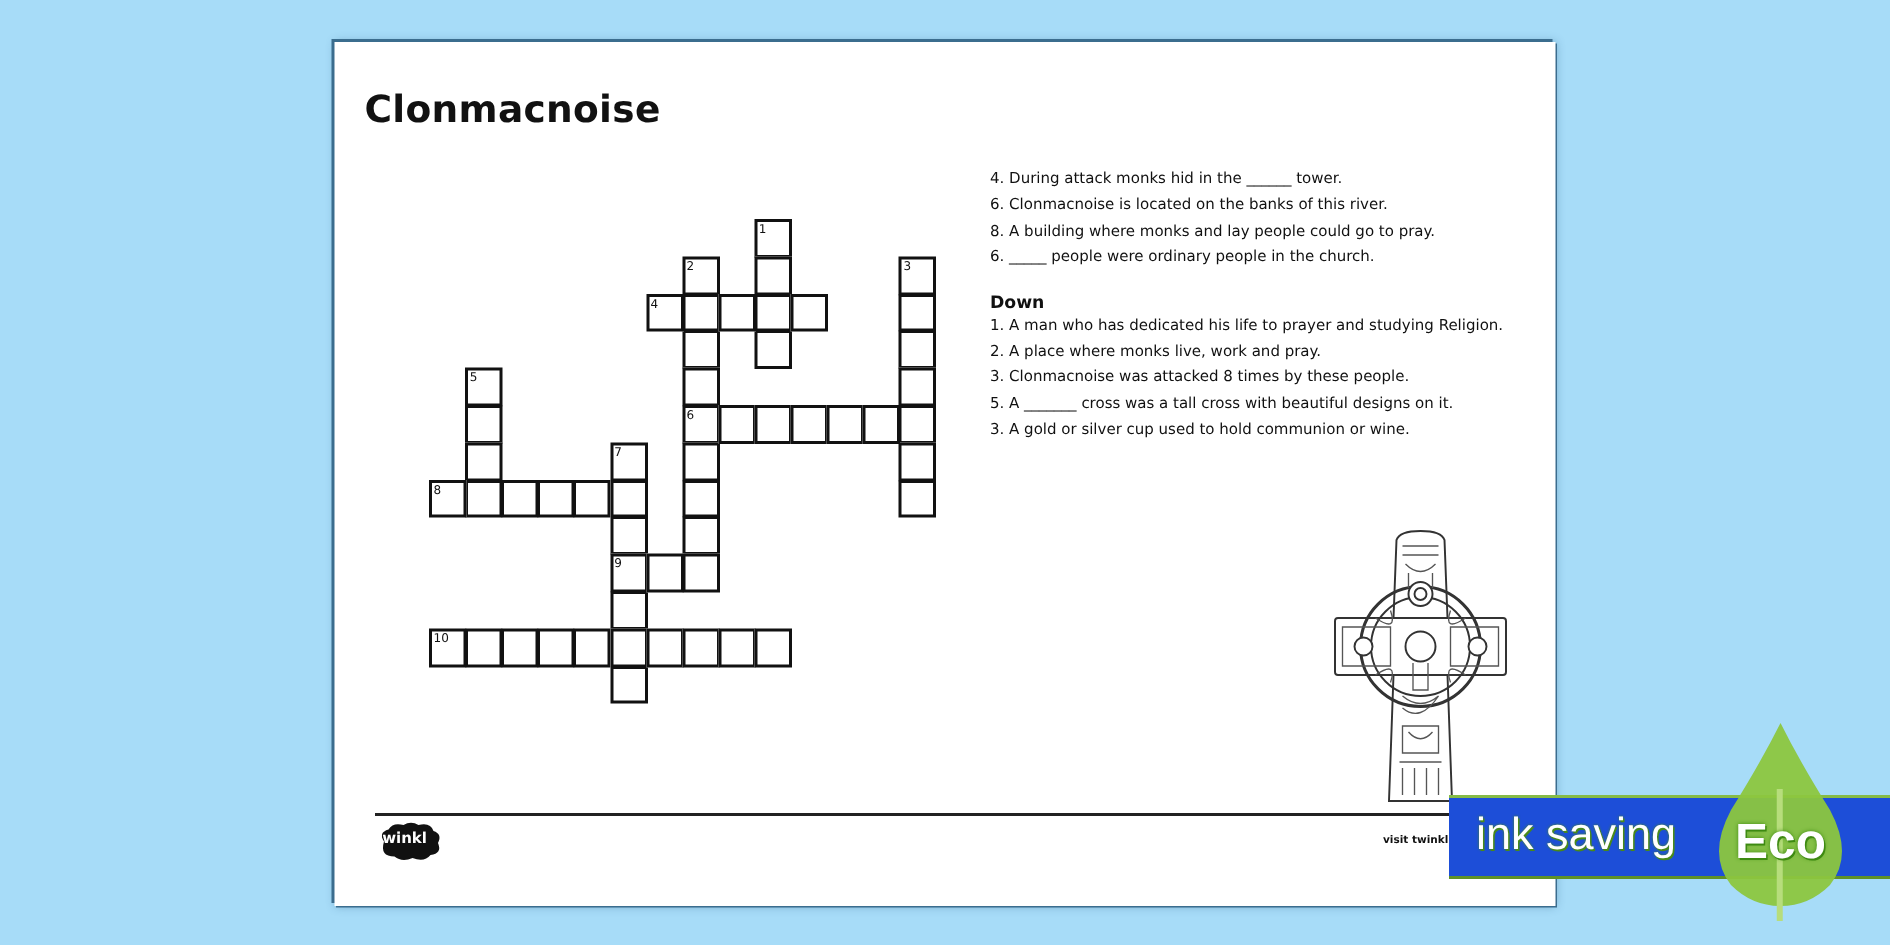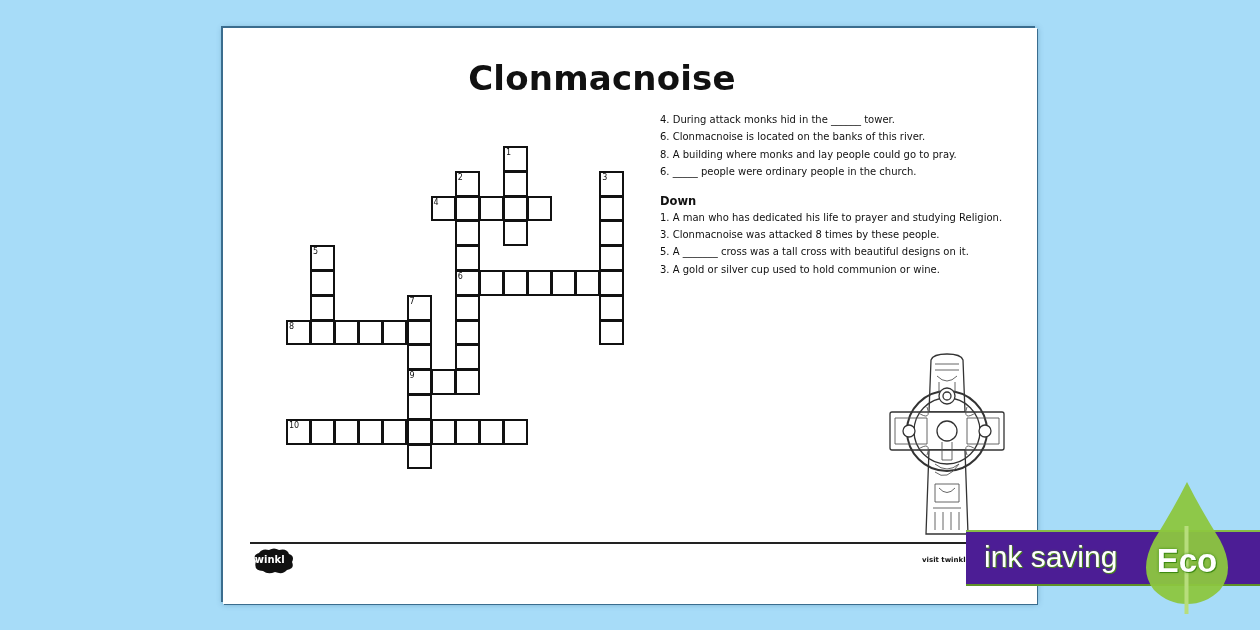--- a/index.html
+++ b/index.html
@@ -7,23 +7,24 @@
     width:1260px; height:630px; overflow:hidden; position:relative;
     background:#a7dcf8;
     font-family:"DejaVu Sans", sans-serif;
   }
   .page {
     position:absolute; left:223px; top:28px; width:814px; height:576px;
     background:#ffffff;
     box-shadow:-2px -2px 0 #3b6d8e, 1px 1px 0 #3b6d8e, 0 0 6px rgba(40,90,130,0.45);
   }
   .title {
-    position:absolute; left:0; top:30px; width:758px; text-align:center;
-    font-family:"DejaVu Sans", sans-serif; font-weight:bold; font-size:34px; color:#111;
+    position:absolute; left:0; top:30px; width:758px; text-align:left;
+    font-family:"DejaVu Sans", sans-serif; font-weight:bold; font-size:25px; color:#111;
     letter-spacing:0.2px;
+    padding-left:20px;
   }
   .grid { position:absolute; left:0; top:0; width:814px; height:576px; }
   .cell {
     position:absolute; box-sizing:border-box; width:25.1px; height:25.8px;
     border:2px solid #111; background:#fff;
   }
   .cell .num {
     position:absolute; left:1px; top:0px; font-size:8px; line-height:9px; color:#111;
     font-family:"DejaVu Sans", sans-serif;
   }
@@ -47,21 +48,21 @@
   .logo-text {
     position:absolute; left:0; top:7px; width:46px; text-align:left;
     color:#fff; font-weight:bold; font-size:10px; font-family:"DejaVu Sans", sans-serif;
   }
   .visit {
     position:absolute; left:699px; top:528px; font-size:7px; font-weight:bold; color:#111;
     white-space:nowrap;
   }
   .eco-banner {
     position:absolute; left:966px; top:530px; width:294px; height:56px;
-    background:#4c1d95; border-top:2px solid #86bb46; border-bottom:2px solid #5f9128;
+    background:#1d4ed8; border-top:2px solid #86bb46; border-bottom:2px solid #5f9128;
     box-sizing:border-box;
   }
   .eco-banner .ink {
     position:absolute; left:18px; top:8px; font-size:30px; color:#fff;
     font-family:"Liberation Sans", sans-serif;
     text-shadow:0 0 2px #4a8a1a, 1px 1px 0 #4a8a1a;
   }
   .leaf { position:absolute; left:1140px; top:478px; }
   .leaf .eco {
     position:absolute; left:14px; top:64px; width:66px; text-align:center;
@@ -158,20 +159,21 @@
         <li>4. During attack monks hid in the ______ tower.</li>
         <li>6. Clonmacnoise is located on the banks of this river.</li>
         <li>8. A building where monks and lay people could go to pray.</li>
         <li>6. _____ people were ordinary people in the church.</li>
       </ul>
     </div>
     <div class="down">
       <h3>Down</h3>
       <ul>
         <li>1. A man who has dedicated his life to prayer and studying Religion.</li>
+        <li>2. A place where monks live, work and pray.</li>
         <li>3. Clonmacnoise was attacked 8 times by these people.</li>
         <li>5. A _______ cross was a tall cross with beautiful designs on it.</li>
         <li>3. A gold or silver cup used to hold communion or wine.</li>
       </ul>
     </div>
   </div>
 
   <svg class="cross" width="120" height="185" viewBox="0 0 120 185">
     <g fill="#fff" stroke="#333" stroke-width="1.3">
 

